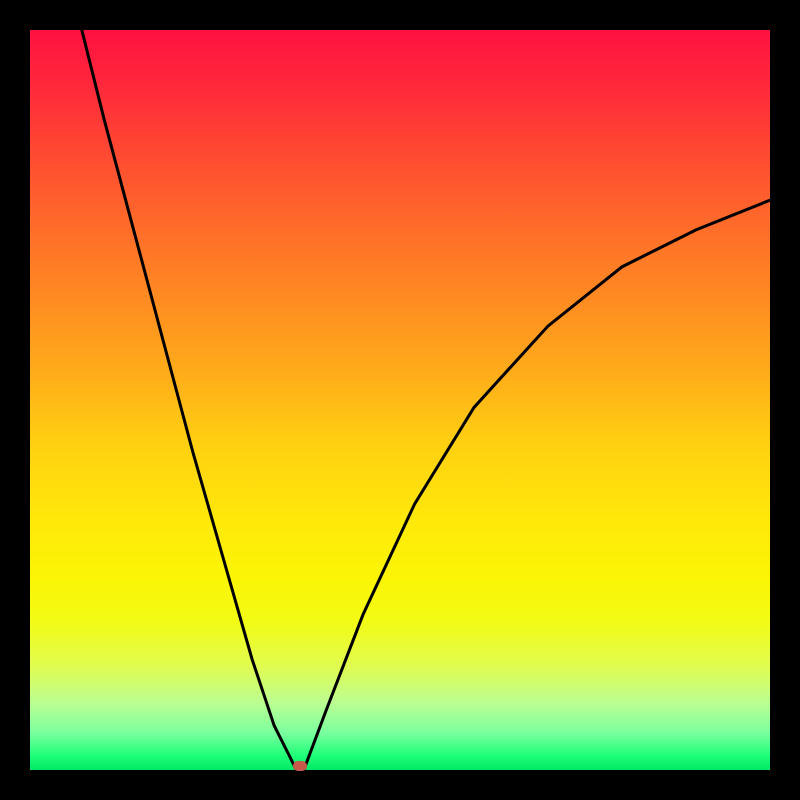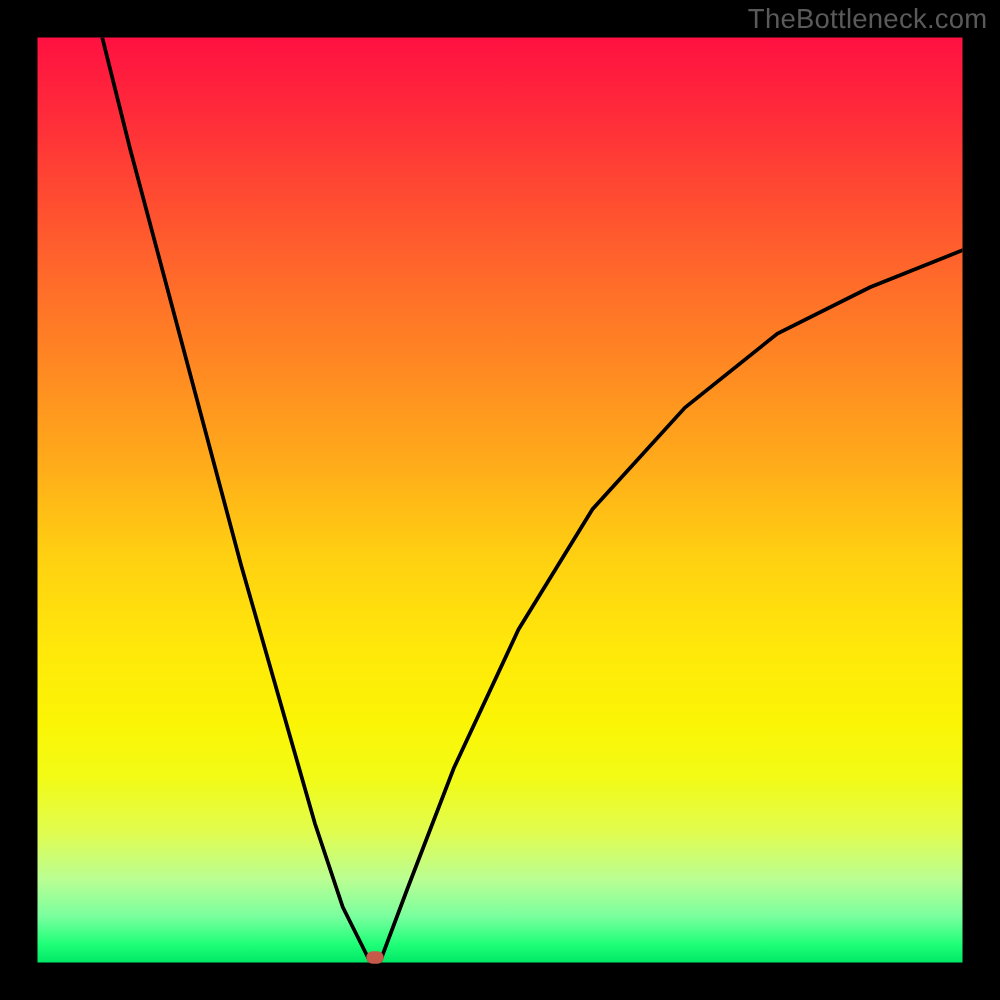--- a/index.html
+++ b/index.html
@@ -71,21 +71,20 @@
     background: #c65a4a;
     border-radius: 5px;
     z-index: 6;
     transform: translate(-50%, -50%);
   }
 </style>
 </head>
 <body>
 
 <div class="frame">
-  <div class="watermark">TheBottleneck.com</div>
 
   <div class="plot-area">
     <div class="gradient-bg"></div>
 
     <svg class="curve" viewBox="0 0 740 740" preserveAspectRatio="none">
       <path id="curve-left" fill="none" stroke="#000" stroke-width="3" stroke-linecap="round" d="M51.8 0.0 L74.0 88.8 L103.6 199.8 L133.2 310.8 L162.8 421.8 L192.4 525.4 L222.0 629.0 L244.2 695.6 L259.0 725.2 L266.4 740.0"></path>
       <path id="curve-right" fill="none" stroke="#000" stroke-width="3" stroke-linecap="round" d="M273.8 740.0 L296.0 680.8 L333.0 584.6 L384.8 473.6 L444.0 377.4 L518.0 296.0 L592.0 236.8 L666.0 199.8 L740.0 170.2"></path>
     </svg>
 
     <div id="marker" class="marker" style="left: 270.1px; top: 736.3px; background: rgb(198, 90, 74);"></div>

